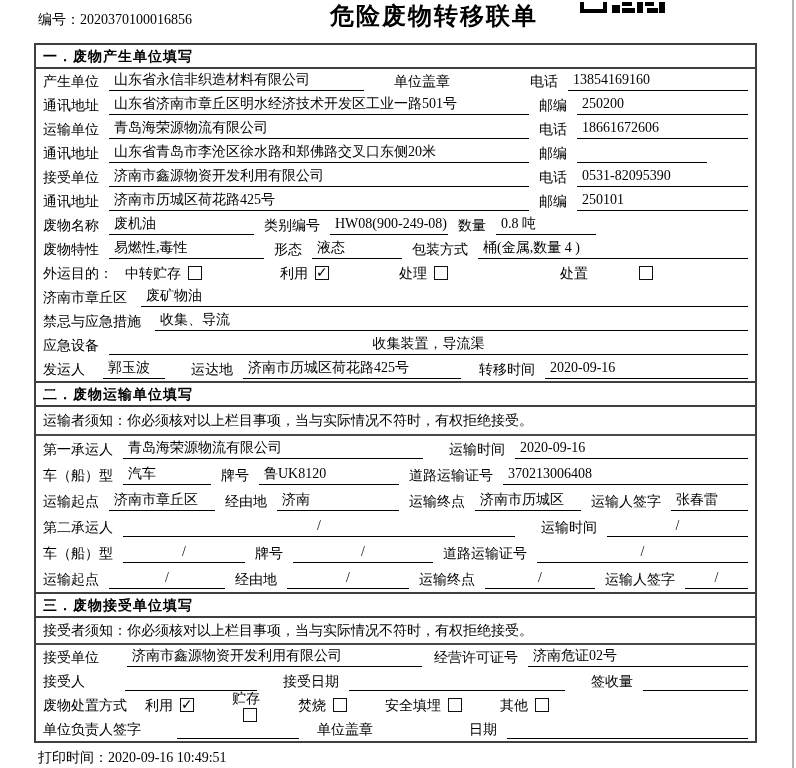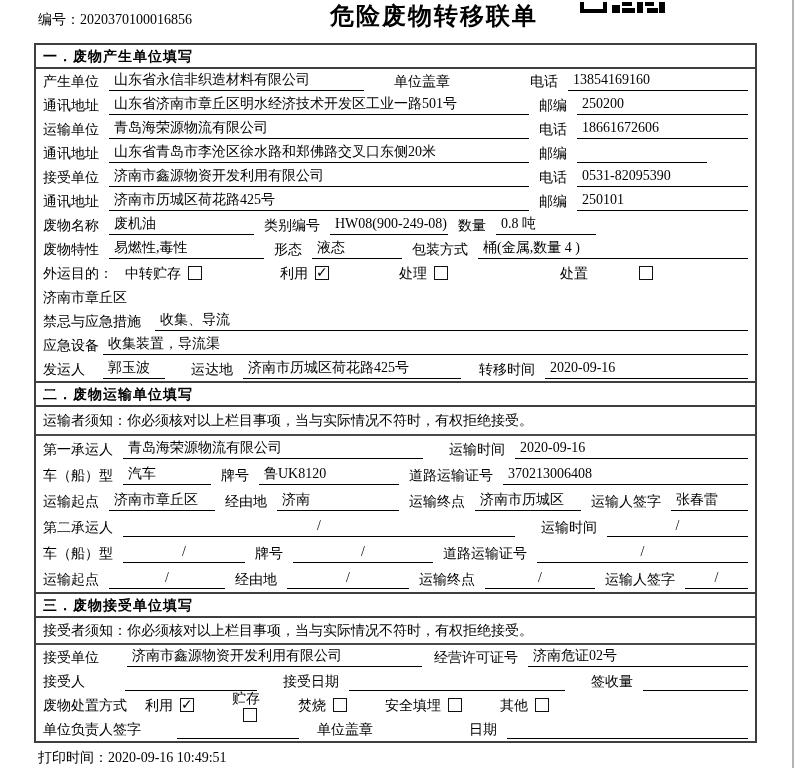--- a/index.html
+++ b/index.html
@@ -151,28 +151,29 @@
             <span>处理</span>
             <span class="box"></span>
           </span>
           <span class="chk" style="margin-left: 112px; gap: 44px;">
             <span>处置</span>
             <span class="box"></span>
           </span>
         </div>
         <div class="row">
           <span class="lbl">济南市章丘区</span>
+          <span class="val grow" style="margin-left: 14px;">废矿物油</span>
         </div>
         <div class="row">
           <span class="lbl">禁忌与应急措施</span>
           <span class="val grow" style="margin-left: 14px;">收集、导流</span>
         </div>
         <div class="row">
           <span class="lbl">应急设备</span>
-          <span class="val grow" style="margin-left: 4px;">收集装置，导流渠</span>
+          <span class="val grow" style="margin-left: 10px; text-align: center;">收集装置，导流渠</span>
         </div>
         <div class="row">
           <span class="lbl">发运人</span>
           <span class="val" style="width: 62px; margin-left: 18px;">郭玉波</span>
           <span class="lbl" style="margin-left: 26px;">运达地</span>
           <span class="val" style="width: 218px;">济南市历城区荷花路425号</span>
           <span class="lbl" style="margin-left: 18px;">转移时间</span>
           <span class="val grow">2020-09-16</span>
         </div>
       </div>

